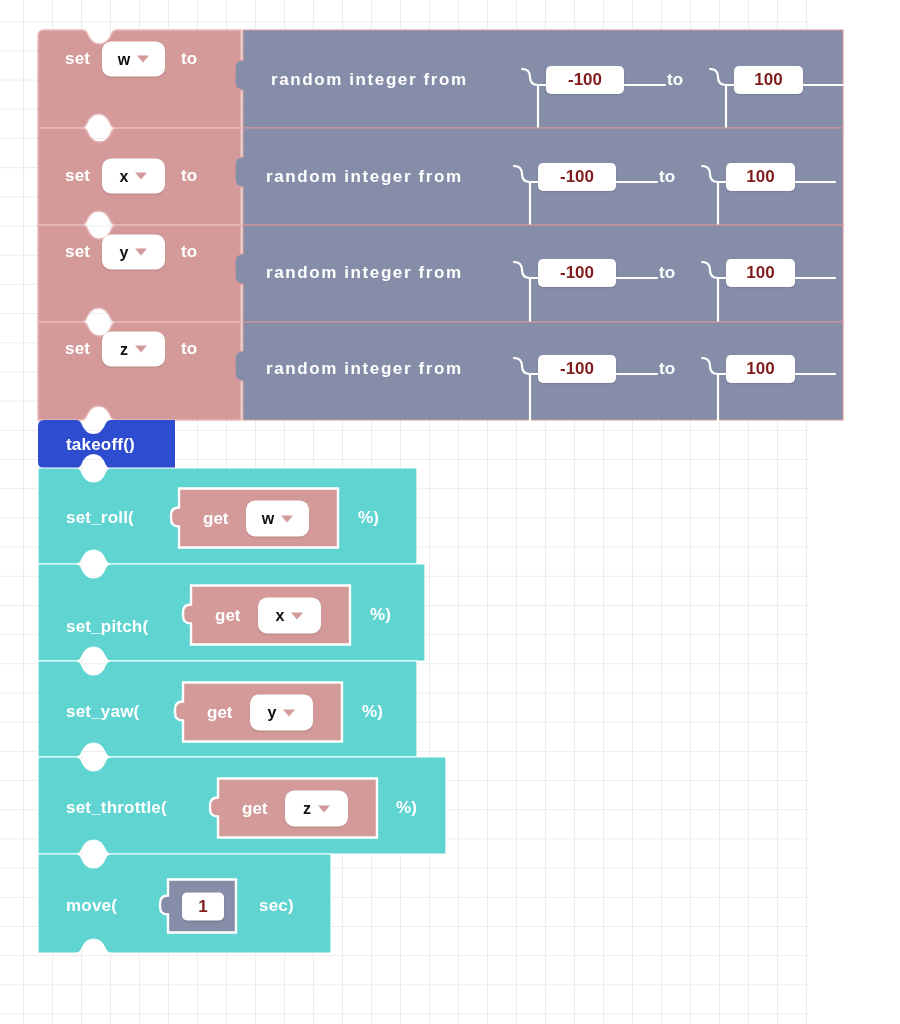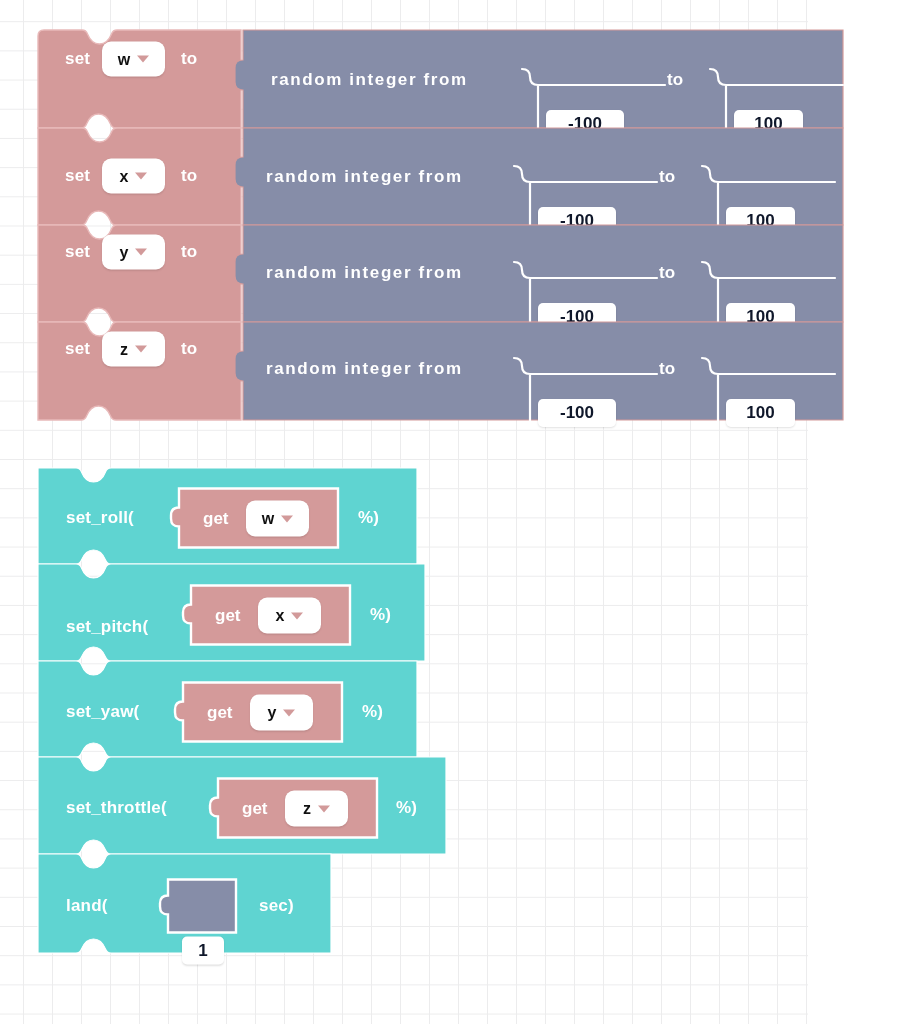--- a/index.html
+++ b/index.html
@@ -60,24 +60,23 @@
     border-right:6px solid transparent;
     border-top:7px solid #d29a9a;
   }
 
   
   .numf{
     position:absolute;
     background:#ffffff;
     border-radius:5px;
     display:flex;align-items:center;justify-content:center;
-    color:#0f172a;font-weight:bold;font-size:17px;
+    color:#7f1d1d;font-weight:bold;font-size:17px;
     transform:translateY(-50%);
     box-shadow:0 1px 2px rgba(0,0,0,.12);
-    margin-top:44px;
   }
 
   
   .sock{position:absolute;transform:translateY(-50%);}
   .sock svg{display:block;overflow:visible;}
 
   
   .rep{position:absolute;transform:translateY(-50%);}
   .rep svg{position:absolute;top:0;left:0;overflow:visible;}
   .rep .lbl{
@@ -228,20 +227,26 @@
       <div class="sock" style="left:465px;top:47px;">
         <svg width="135" height="62" viewBox="0 0 135 62">
           <path d="M18,5 L135,5 M18,5 L18,57 M18,5 q-8,0 -8,-8 q0,-8 -8,-8" fill="none" stroke="#ffffff" stroke-width="2.2" stroke-linecap="round"></path>
         </svg>
       </div>
       <div class="numf" style="left:491px;top:47px;width:69px;height:28px;">
           <span>100</span>
         </div>
     </div>
 
+    <div class="stmt" style="left:38px;top:420px;width:137px;height:48px;">
+      <svg width="137" height="48" viewBox="0 0 137 48">
+        <path d="M0,6 q0,-6 6,-6 L38,0 q4,0 5.5,4 q4,10 12,10 q8,0 12,-10 q1.5,-4 5.5,-4 L137,0 L137,48 L73,48 q-4,0 -5.5,-4 q-4,-10 -12,-10 q-8,0 -12,10 q-1.5,4 -5.5,4 L6,48 q-6,0 -6,-6 Z" fill="#2e4ccf"></path>
+      </svg>
+      <span class="btxt" style="left:28px;top:25px;">takeoff()</span>
+    </div>
 
     <div class="stmt" style="left:38px;top:468px;width:379px;height:96px;">
       <svg width="379" height="96" viewBox="0 0 379 96">
         <path d="M0,0 L38,0 q4,0 5.5,4 q4,10 12,10 q8,0 12,-10 q1.5,-4 5.5,-4 L379,0 L379,96 L73,96 q-4,0 -5.5,-4 q-4,-10 -12,-10 q-8,0 -12,10 q-1.5,4 -5.5,4 L0,96 Z" fill="#5fd4d1" stroke="#ffffff" stroke-width="1.2"></path>
       </svg>
       <span class="btxt" style="left:28px;top:50px;">set_roll(</span>
       <div class="rep" style="left:133px;top:50px;width:167px;height:59px;">
         <svg width="167" height="59" viewBox="0 0 167 59">
           <path d="M8,0 L167,0 L167,59 L8,59 L8,38 q-8,0 -8,-8 L0,27 q0,-8 8,-8 Z" fill="#d49a9a" stroke="#ffffff" stroke-width="2.4"></path>
         </svg>
@@ -305,21 +310,21 @@
           <span class="car"></span>
         </div>
       </div>
       <span class="btxt" style="left:358px;top:51px;">%)</span>
     </div>
 
     <div class="stmt" style="left:38px;top:854px;width:293px;height:99px;">
       <svg width="293" height="99" viewBox="0 0 293 99">
         <path d="M0,0 L38,0 q4,0 5.5,4 q4,10 12,10 q8,0 12,-10 q1.5,-4 5.5,-4 L293,0 L293,99 L73,99 q-4,0 -5.5,-4 q-4,-10 -12,-10 q-8,0 -12,10 q-1.5,4 -5.5,4 L0,99 Z" fill="#5fd4d1" stroke="#ffffff" stroke-width="1.2"></path>
       </svg>
-      <span class="btxt" style="left:28px;top:52px;">land(</span>
+      <span class="btxt" style="left:28px;top:52px;">move(</span>
       <div class="rep" style="left:122px;top:52px;width:76px;height:53px;">
         <svg width="76" height="53" viewBox="0 0 76 53">
           <path d="M8,0 L76,0 L76,53 L8,53 L8,35 q-8,0 -8,-8 L0,24 q0,-8 8,-8 Z" fill="#868da8" stroke="#ffffff" stroke-width="2.4"></path>
         </svg>
         <div class="numf" style="left:22px;top:27px;width:42px;height:28px;">
             <span>1</span>
           </div>
       </div>
       <span class="btxt" style="left:221px;top:52px;">sec)</span>
     </div>

